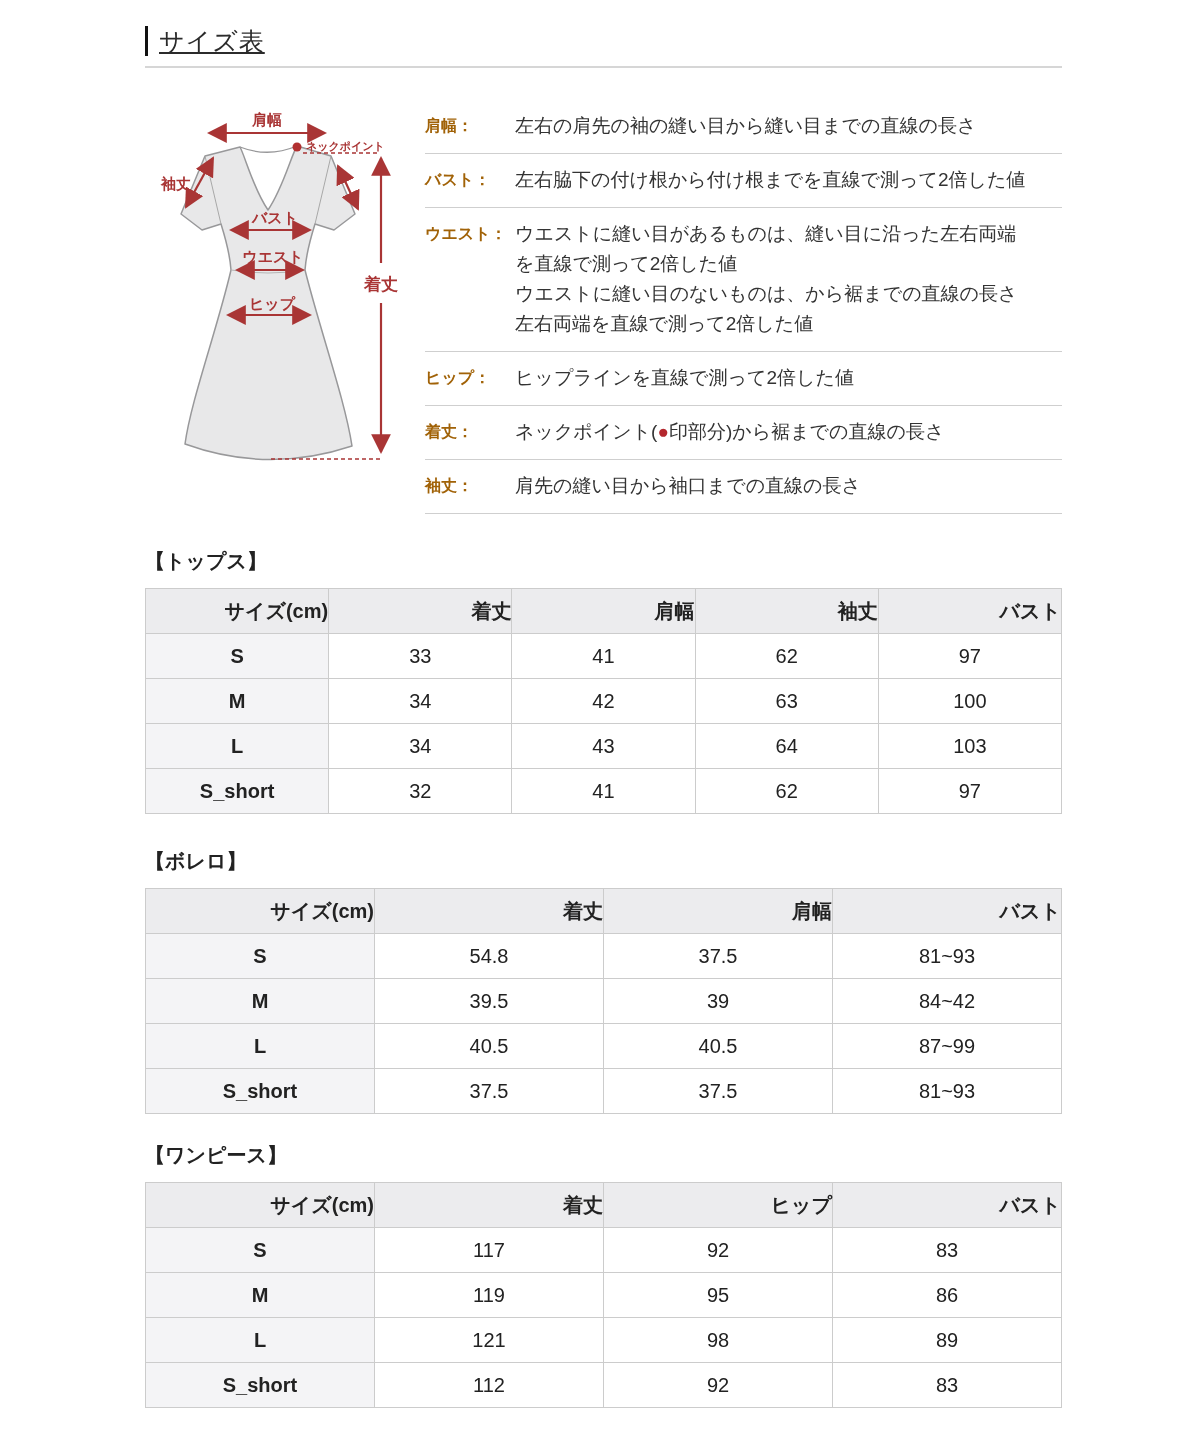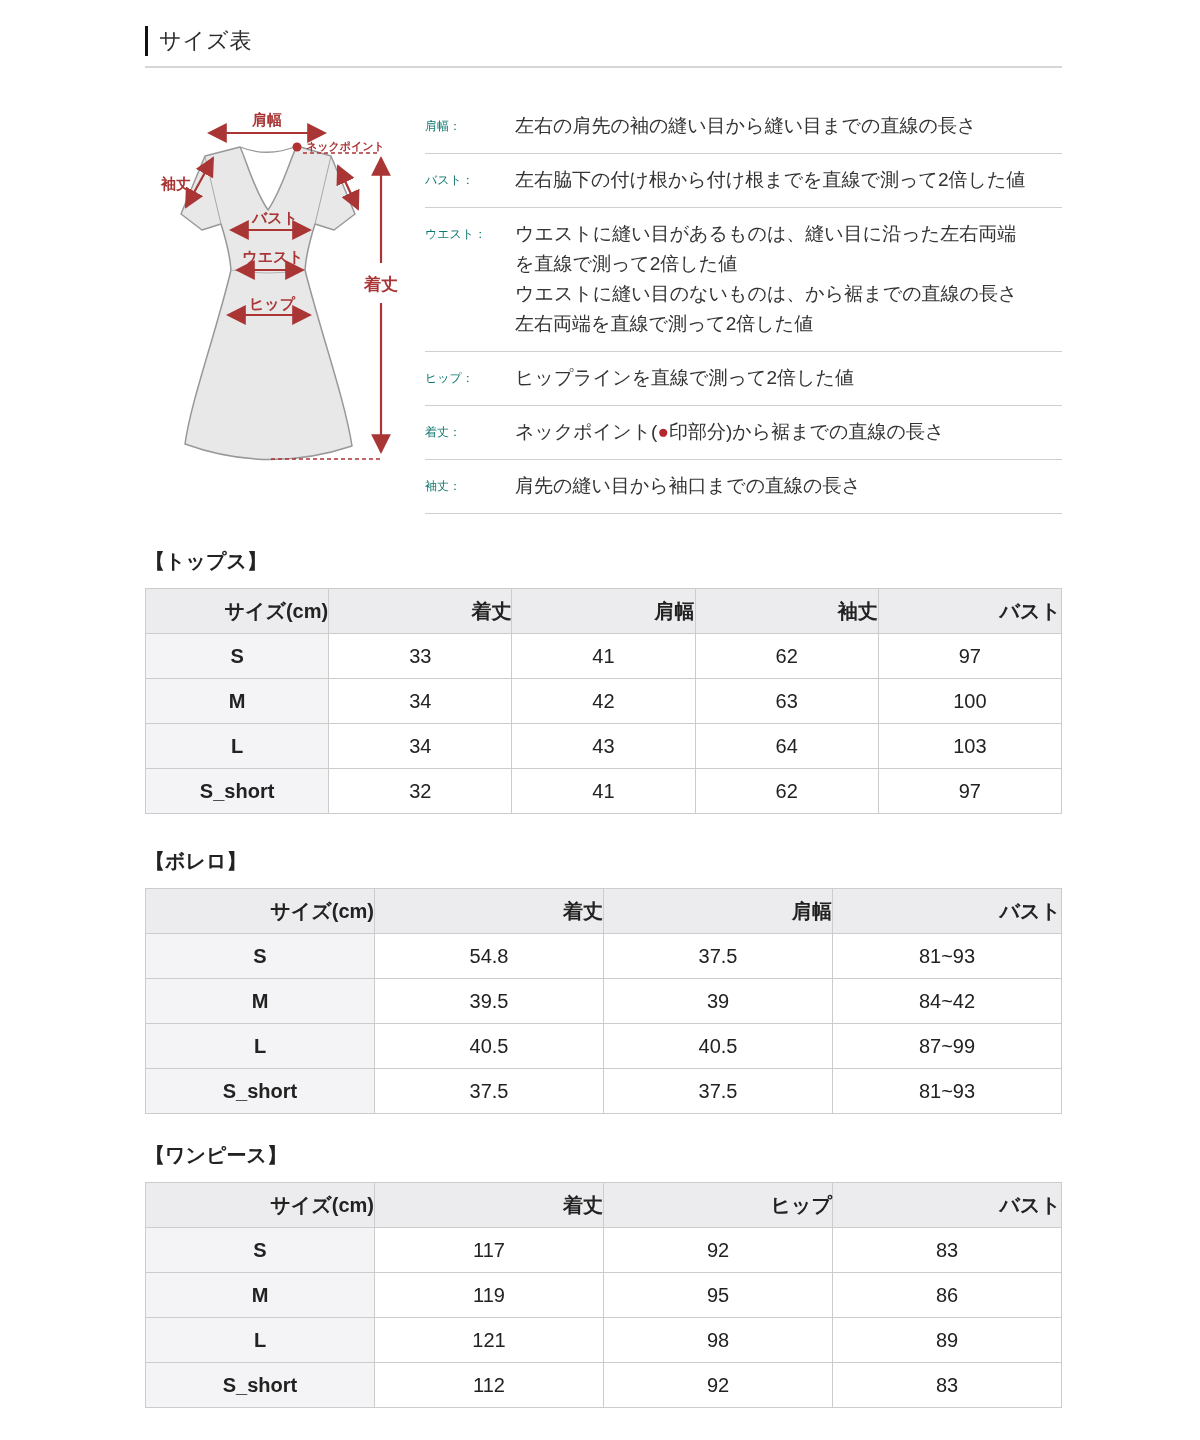--- a/index.html
+++ b/index.html
@@ -1,30 +1,30 @@
 <!DOCTYPE html>
 <html><head>
 <meta charset="utf-8">
 <style>
   html,body{margin:0;padding:0;background:#fff;}
   body{width:1200px;min-height:1440px;font-family:"Liberation Sans","DejaVu Sans",sans-serif;color:#333;}
   .page{width:917px;margin-left:145px;}
 
   
   .title-block{padding-top:26px;padding-bottom:10px;border-bottom:2px solid #d6d6d6;}
-  .page-title{font-size:22px;font-weight:400;color:#2b2b2b;line-height:30px;margin:0;
-              border-left:3px solid #111;padding-left:11px;letter-spacing:1px;}
+  .page-title{font-size:25px;font-weight:400;color:#2b2b2b;line-height:30px;margin:0;
+              border-left:3px solid #111;padding-left:11px;letter-spacing:1px;text-decoration:underline;}
 
   
   .figure-row{display:flex;margin-top:32px;}
   .diagram-wrap{width:280px;flex-shrink:0;}
   .diagram-wrap svg{display:block;}
   .defs{flex:1;margin-top:0;}
   .def-row{display:flex;padding:11px 0 12px 0;border-bottom:1px solid #cfcfcf;}
-  .def-label{width:90px;flex-shrink:0;font-weight:400;font-size:12px;line-height:30px;color:#0f766e;}
+  .def-label{width:90px;flex-shrink:0;font-weight:700;font-size:16px;line-height:30px;color:#a16207;}
   .def-desc{font-size:19px;line-height:30px;color:#333;}
   .def-line{white-space:nowrap;}
   .red-dot{color:#b3272d;}
 
   
   .size-section{margin-top:34px;}
   .size-section.last{margin-top:28px;}
   .section-title{font-size:20px;font-weight:700;color:#222;margin:0 0 13px 0;line-height:27px;}
   table.size-table{width:100%;border-collapse:collapse;table-layout:fixed;font-size:20px;color:#222;}
   table.size-table th, table.size-table td{border:1px solid #ccc;height:44px;padding:0;

